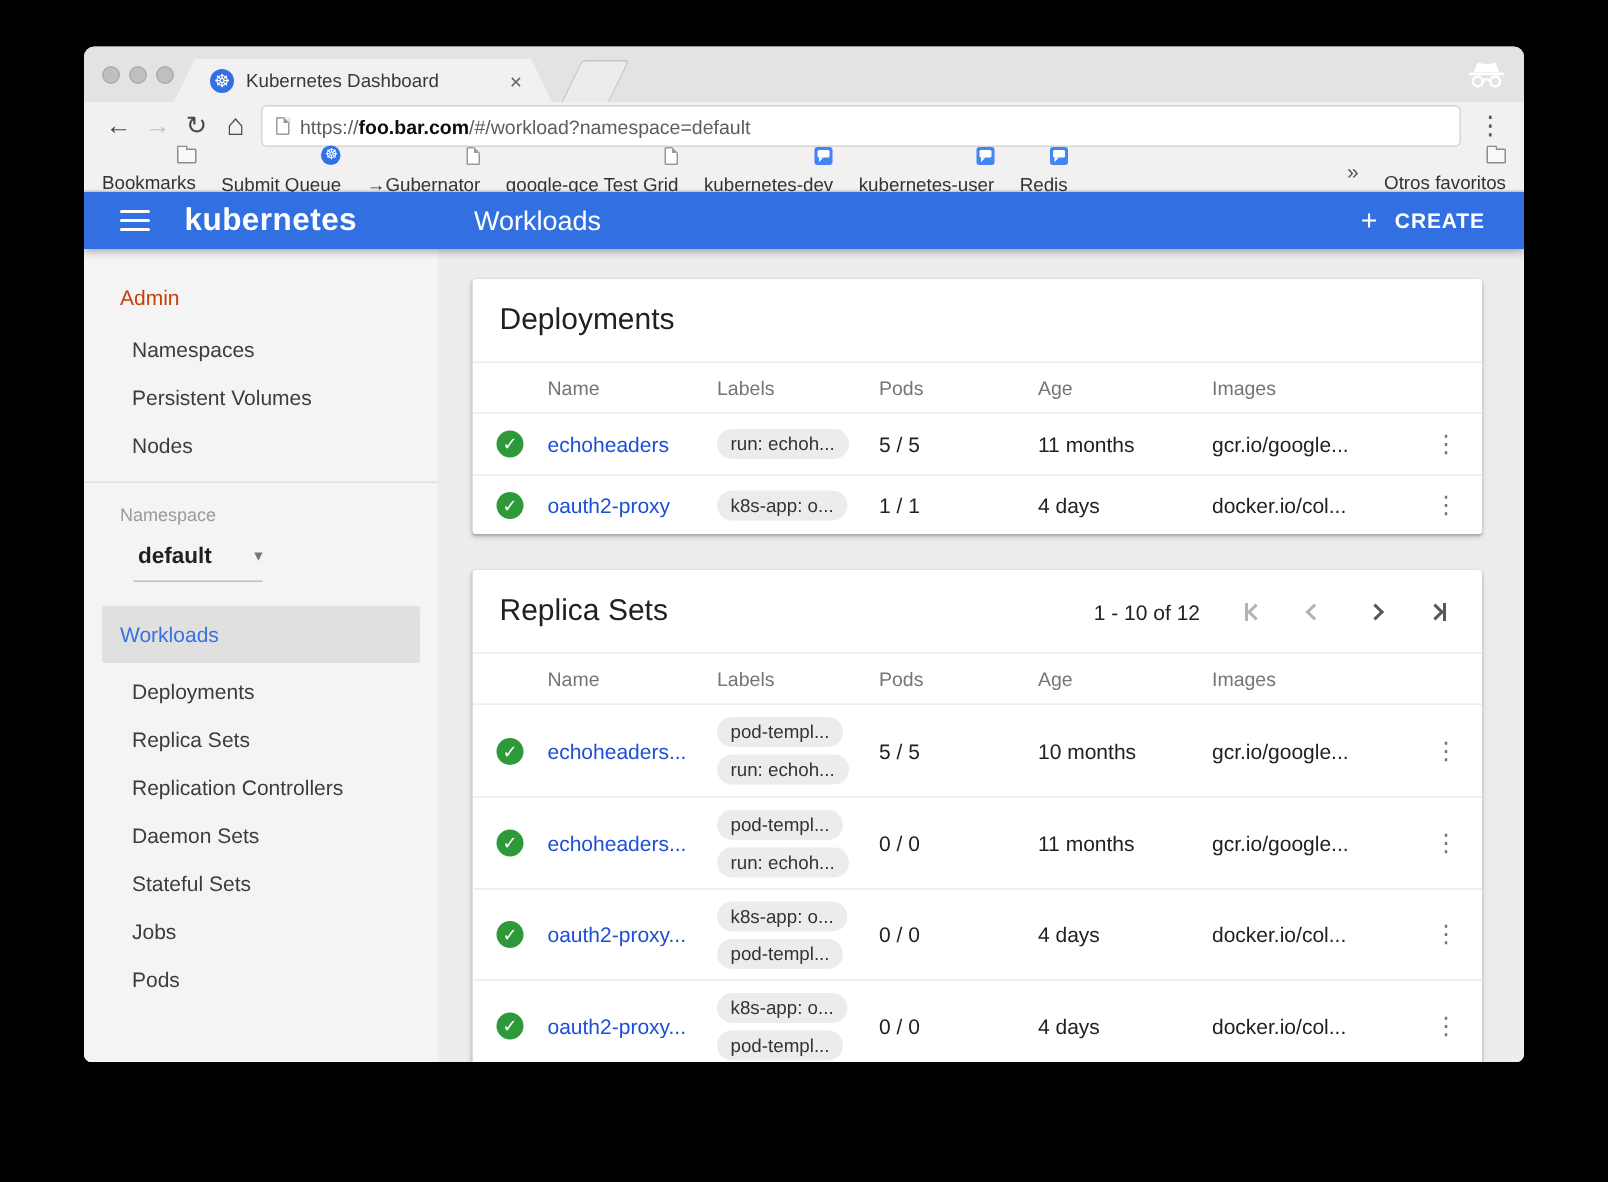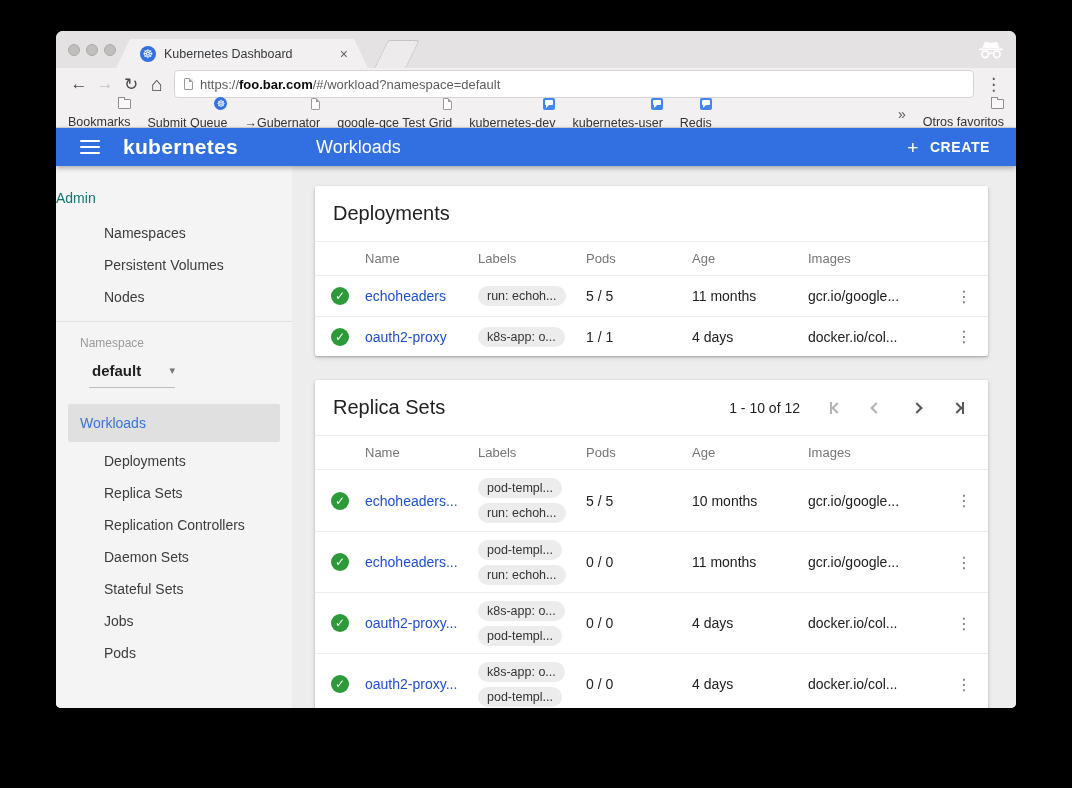--- a/index.html
+++ b/index.html
@@ -53,22 +53,22 @@
   .burger { width:20px; display:flex; flex-direction:column; gap:4px; }
   .burger span { display:block; height:2px; background:#fff; border-radius:1px; }
   .brand { margin-left:23px; font-size:21px; font-weight:bold; letter-spacing:.3px; }
   .page-title { margin-left:78px; font-size:18px; }
   .create-btn { margin-left:auto; display:flex; align-items:center; gap:11px; font-size:14px;
                 font-weight:bold; letter-spacing:.6px; }
   .create-plus { font-size:19px; font-weight:normal; line-height:1; }
 
   .body { flex:1; display:flex; background:#ededed; overflow:hidden; }
   .sidebar { width:236px; background:#f4f4f4; flex-shrink:0; padding-top:16px; font-size:14px; color:#3c3c3c; }
-  .nav-head { height:32px; line-height:32px; color:#0f766e; }
-  .nav-item { height:32px; line-height:32px; padding-left:48px; }
+  .nav-head { height:32px; line-height:32px; padding-left:24px; color:#c2410c; }
+  .nav-item { height:32px; line-height:32px; padding-left:32px; }
   .side-divider { border-top:1px solid #e0e0e0; margin-top:8px; }
   .ns-label { margin:14px 0 0 24px; font-size:12px; color:#9b9b9b; }
   .ns-select { margin:12px 0 0 33px; width:86px; display:flex; align-items:center; justify-content:space-between;
                padding:0 0 8px 3px; border-bottom:1px solid #bdbdbd; font-size:15px; font-weight:bold; color:#1f1f1f;}
   .ns-caret { font-size:11px; color:#757575; }
   .nav-selected { margin:16px 12px 0; height:38px; line-height:38px; padding-left:12px;
                   background:#e0e0e0; border-radius:2px; color:#3a70df; }
   .nav-group { margin-top:3px; }
 
   .content { flex:1; padding:20px 28px 0 23px; overflow:hidden; }

